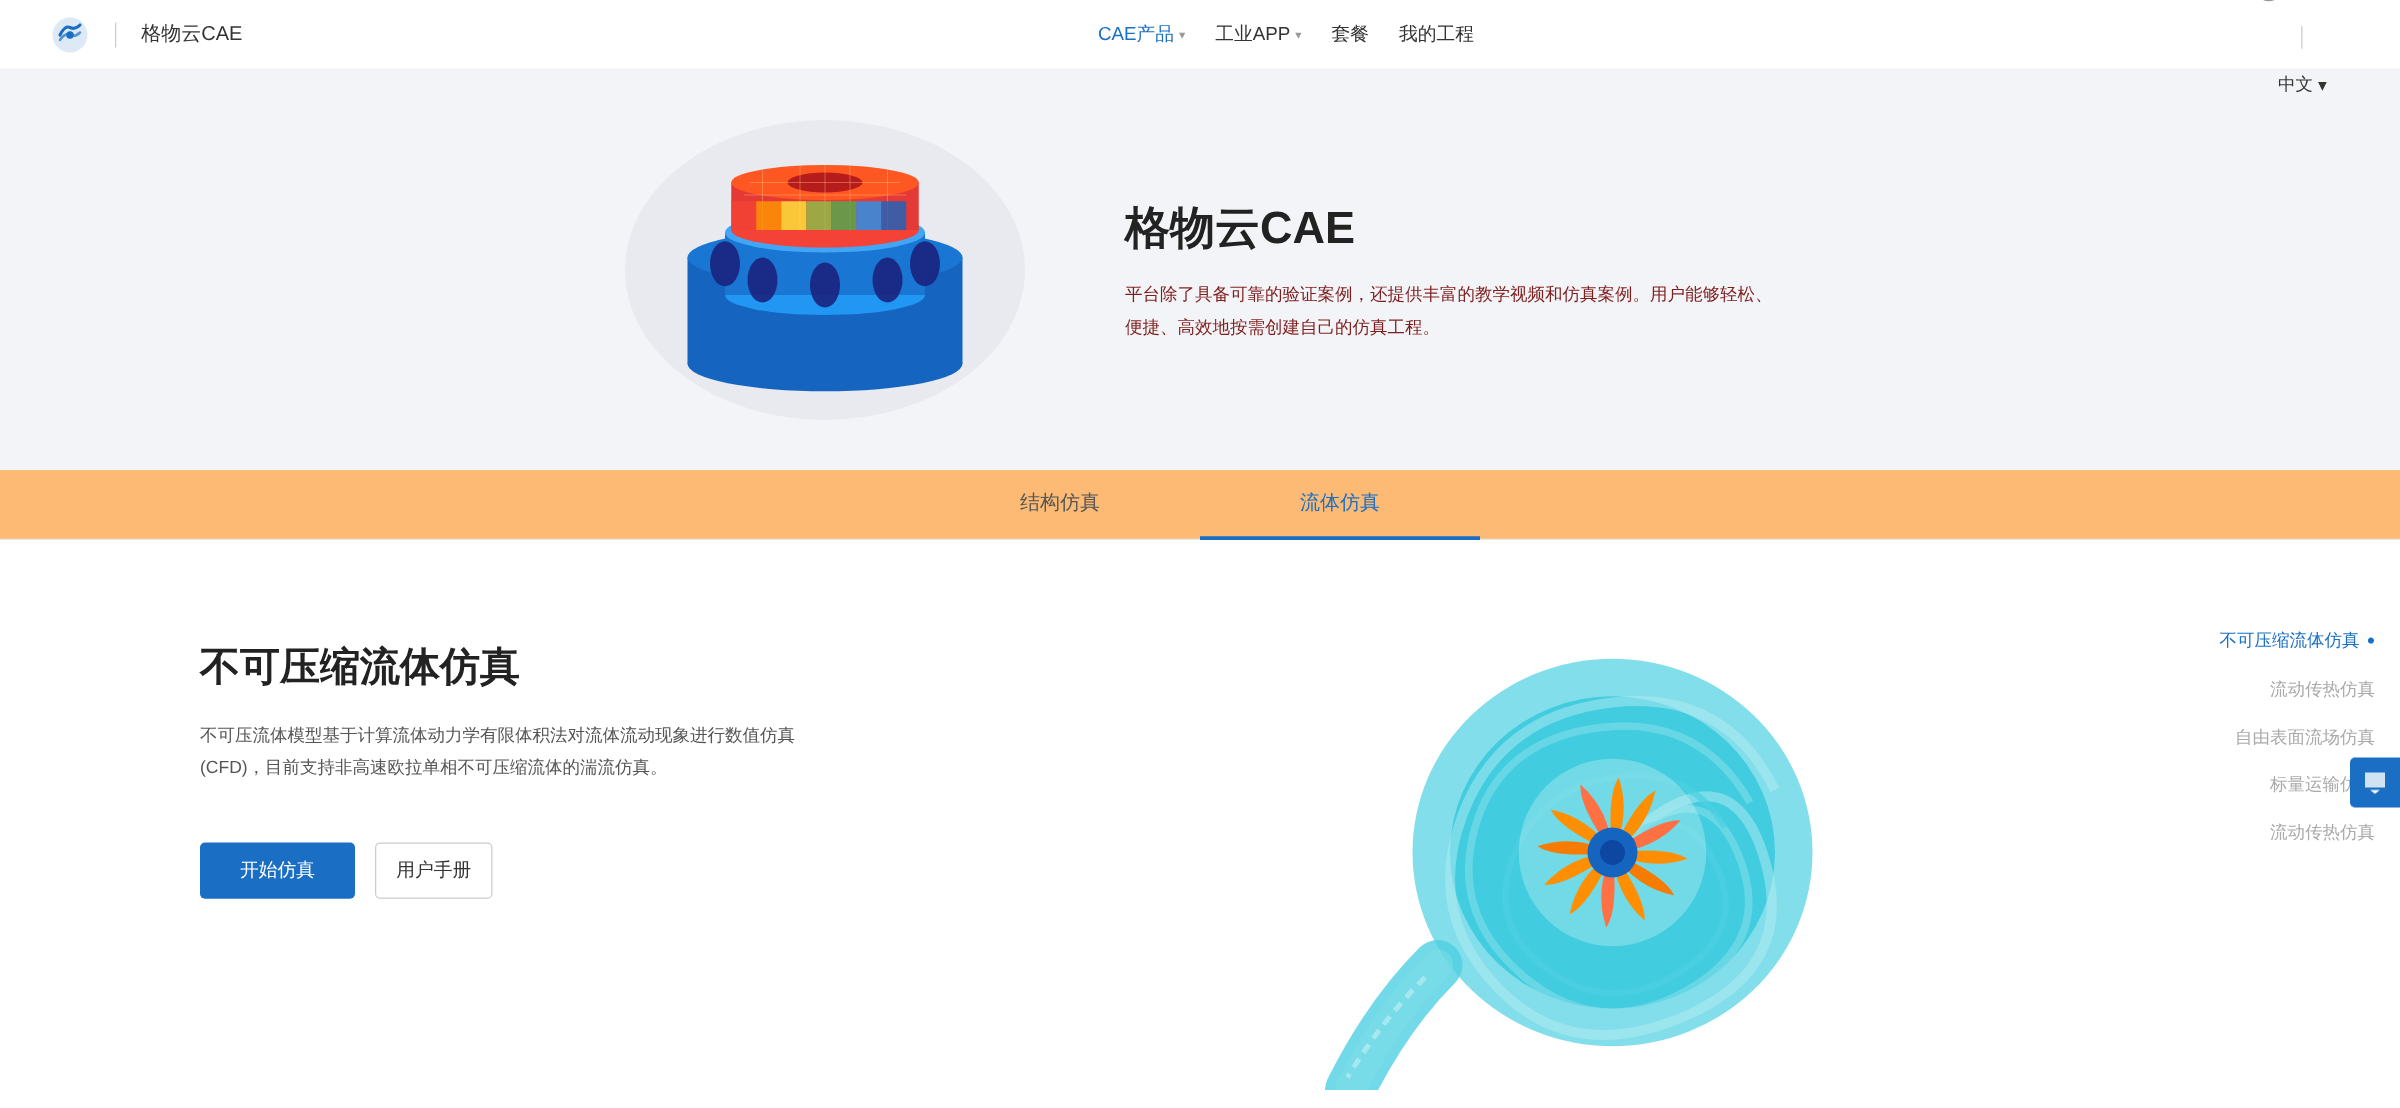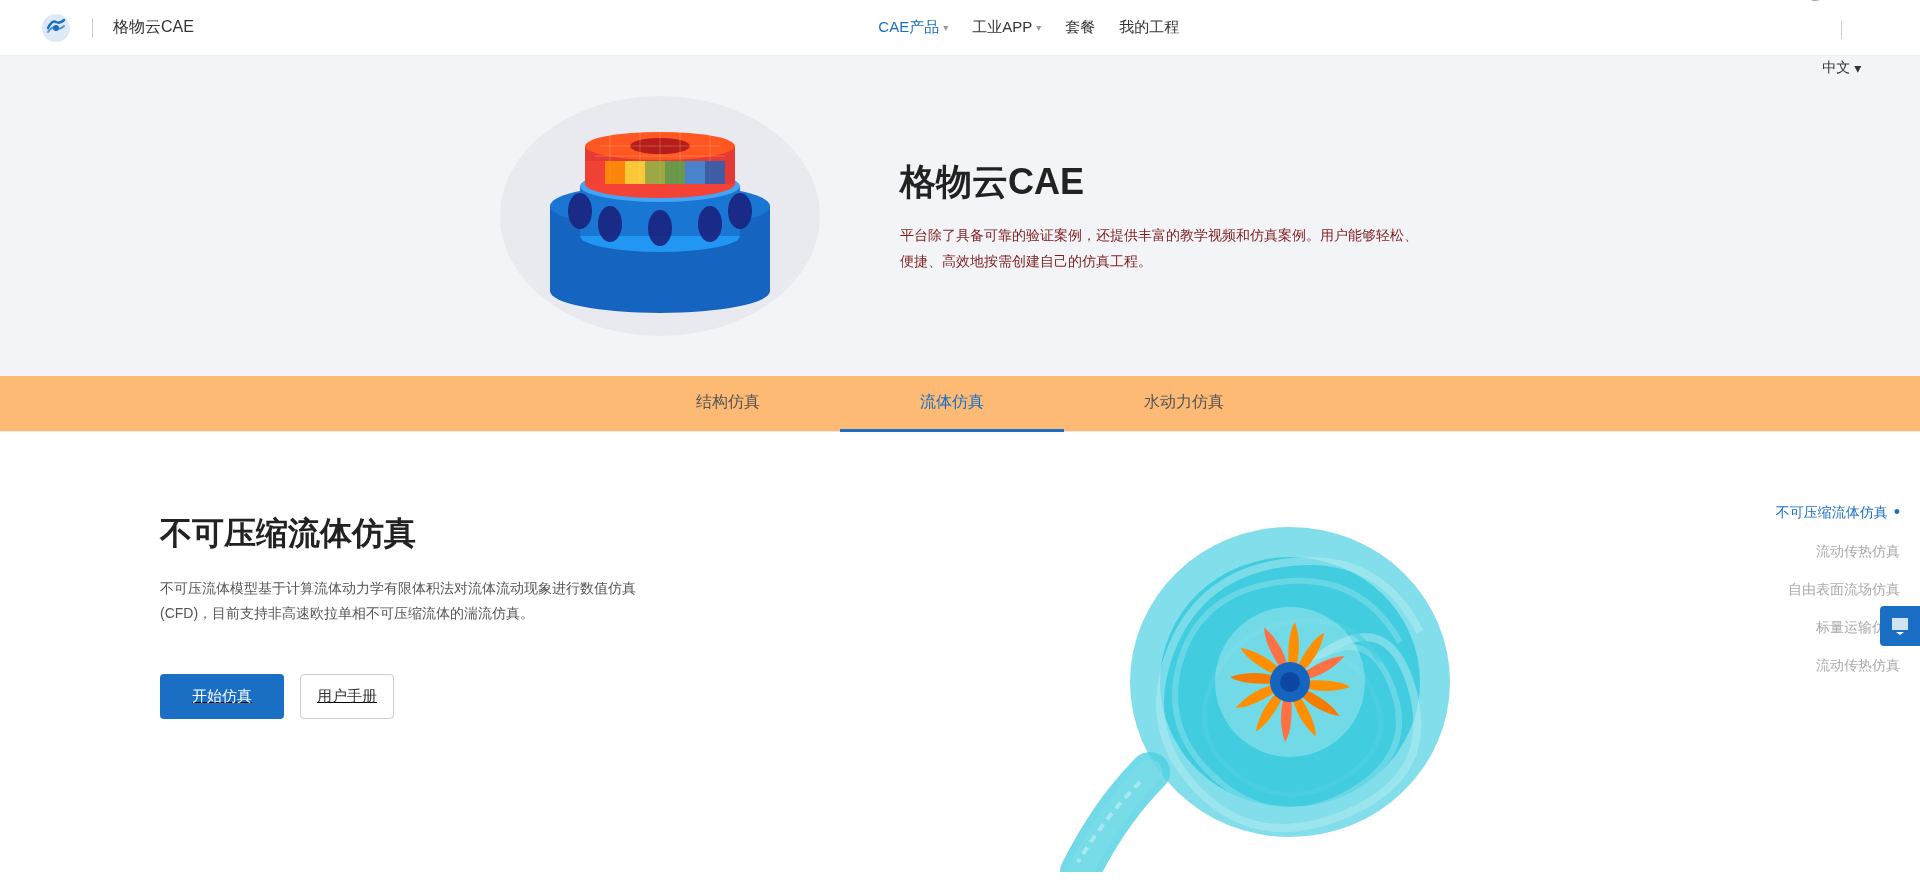--- a/index.html
+++ b/index.html
@@ -189,21 +189,20 @@
     }
     .content-desc {
       font-size: 14px;
       color: #555;
       line-height: 1.8;
       margin-bottom: 48px;
     }
     .action-buttons {
       display: flex;
       gap: 16px;
-      text-decoration: underline;
     }
     .btn-primary {
       background: #1a6fc4;
       color: #fff;
       border: none;
       padding: 12px 32px;
       font-size: 15px;
       border-radius: 4px;
       cursor: pointer;
     }
@@ -370,23 +369,20 @@
 </section>
 
 <div class="tabs-bar">
   <div class="tabs-container">
     <div class="tab-item">
       <span>结构仿真</span>
     </div>
     <div class="tab-item active">
       <span>流体仿真</span>
     </div>
-    <div class="tab-item">
-      <span>水动力仿真</span>
-    </div>
   </div>
 </div>
 
 <section class="main-content">
   <div class="content-left">
     <h2 class="content-title">不可压缩流体仿真</h2>
     <p class="content-desc">不可压流体模型基于计算流体动力学有限体积法对流体流动现象进行数值仿真(CFD)，目前支持非高速欧拉单相不可压缩流体的湍流仿真。</p>
     <div class="action-buttons">
       <button class="btn-primary">开始仿真</button>
       <button class="btn-secondary">用户手册</button>

